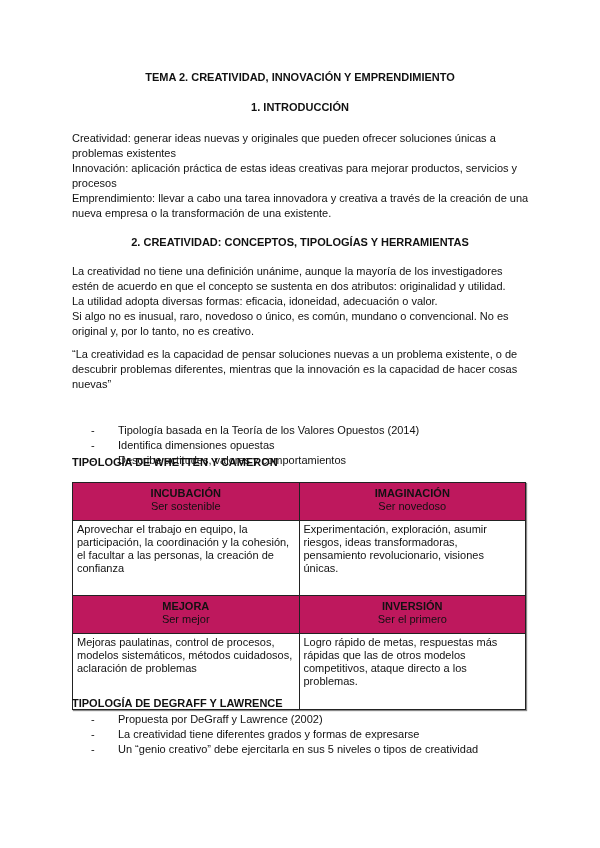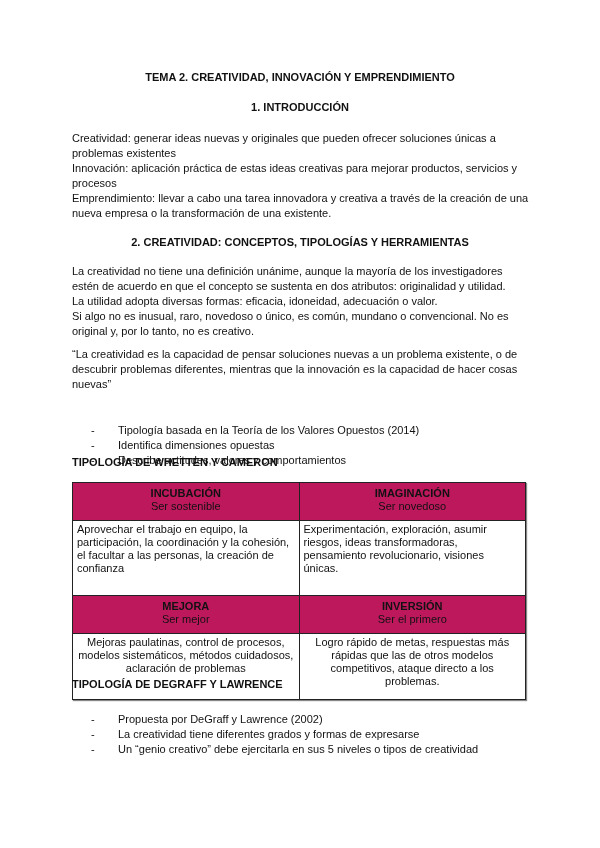--- a/index.html
+++ b/index.html
@@ -92,28 +92,28 @@
     <tr style="height:37px;margin-left:44px;">
       <td class="hdr">
         <span class="h-title">MEJORA</span>
         <span class="h-sub">Ser mejor</span>
       </td>
       <td class="hdr">
         <span class="h-title">INVERSIÓN</span>
         <span class="h-sub">Ser el primero</span>
       </td>
     </tr>
-    <tr style="height:66px;text-align:center;">
+    <tr style="height:76px;">
       <td>Mejoras paulatinas, control de procesos, modelos sistemáticos, métodos cuidadosos, aclaración de problemas</td>
       <td>Logro rápido de metas, respuestas más rápidas que las de otros modelos competitivos, ataque directo a los problemas.</td>
     </tr>
   </tbody>
     </table>
 
-  <div class="section-head" style="top:678px;">TIPOLOGÍA DE DEGRAFF Y LAWRENCE</div>
+  <div class="section-head" style="top:697px;">TIPOLOGÍA DE DEGRAFF Y LAWRENCE</div>
 
   <ul class="bullets" style="top:712px;">
     <li><span class="dash">-</span><span>Propuesta por DeGraff y Lawrence (2002)</span></li>
     <li><span class="dash">-</span><span>La creatividad tiene diferentes grados y formas de expresarse</span></li>
     <li><span class="dash">-</span><span>Un “genio creativo” debe ejercitarla en sus 5 niveles o tipos de creatividad</span></li>
   </ul>
 
 </div>
 
 </body></html>

